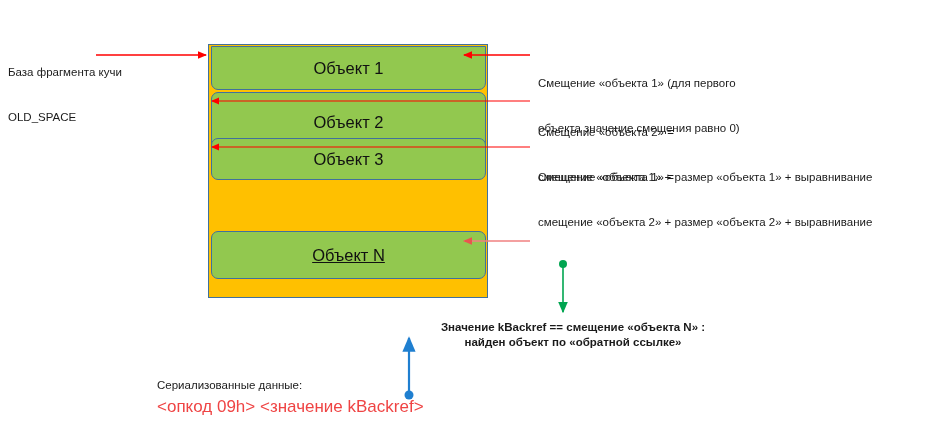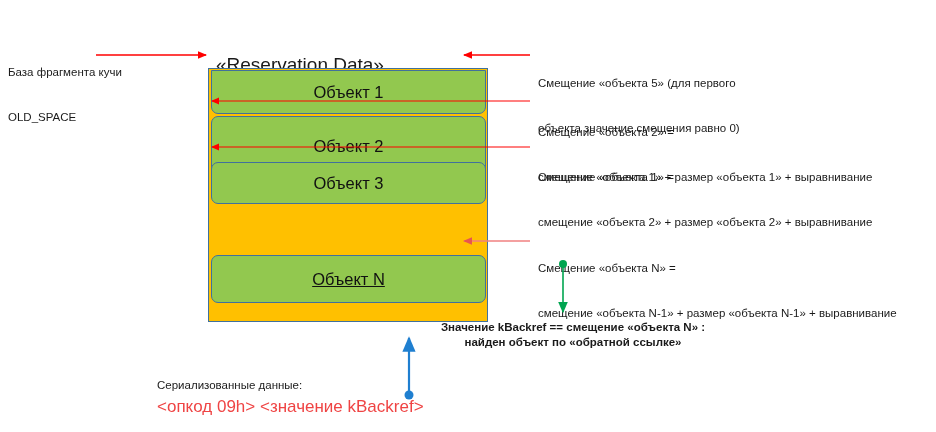--- a/index.html
+++ b/index.html
@@ -66,21 +66,21 @@
   }
   #serialized-code {
     left: 157px; top: 396px;
     font-size: 17px;
     color: #ef4444;
   }
 
   
   #old-space-container {
     position: absolute;
-    left: 208px; top: 68px;
+    left: 208px; top: 44px;
     width: 280px; height: 254px;
     background: #FFC000;
     border: 1px solid #41719C;
     box-sizing: border-box;
   }
   .obj-box {
     position: absolute;
     left: 2px;
     width: 275px;
     background: #92C84F;
@@ -130,34 +130,30 @@
     </div>
     <div class="obj-box" id="obj-box-3">
       <span>Объект 3</span>
     </div>
     <div class="obj-box" id="obj-box-n">
       <span>Объект N</span>
     </div>
   </div>
 
   <div class="txt annot" id="annot-1">
-    <span class="line">Смещение «объекта 5» (для первого</span>
+    <span class="line">Смещение «объекта 1» (для первого</span>
     <span class="line">объекта значение смещения равно 0)</span>
   </div>
   <div class="txt annot" id="annot-2">
     <span class="line">Смещение «объекта 2» =</span>
     <span class="line">смещение «объекта 1» + размер «объекта 1» + выравнивание</span>
   </div>
   <div class="txt annot" id="annot-3">
     <span class="line">Смещение «объекта 1» =</span>
     <span class="line">смещение «объекта 2» + размер «объекта 2» + выравнивание</span>
-  </div>
-  <div class="txt annot" id="annot-n">
-    <span class="line">Смещение «объекта N» =</span>
-    <span class="line">смещение «объекта N-1» + размер «объекта N-1» + выравнивание</span>
   </div>
 
   <div id="serialized-label" class="txt">Сериализованные данные:</div>
 
   <div id="kbackref-note" class="txt">
     <span class="line">Значение kBackref == смещение «объекта N» :</span>
     <span class="line">найден объект по «обратной ссылке»</span>
   </div>
   <div id="serialized-code" class="txt">&lt;опкод 09h&gt; &lt;значение kBackref&gt;</div>
 

